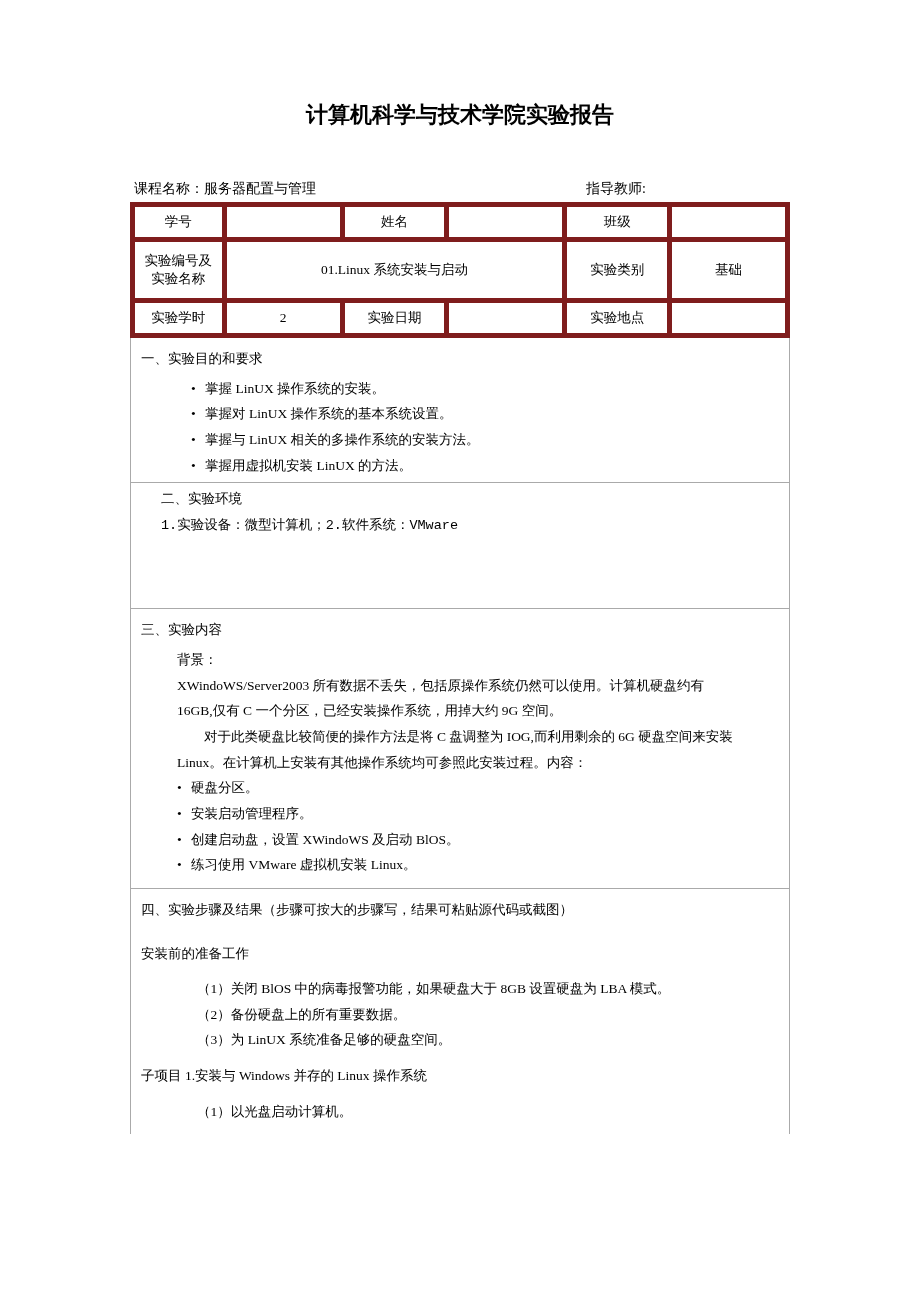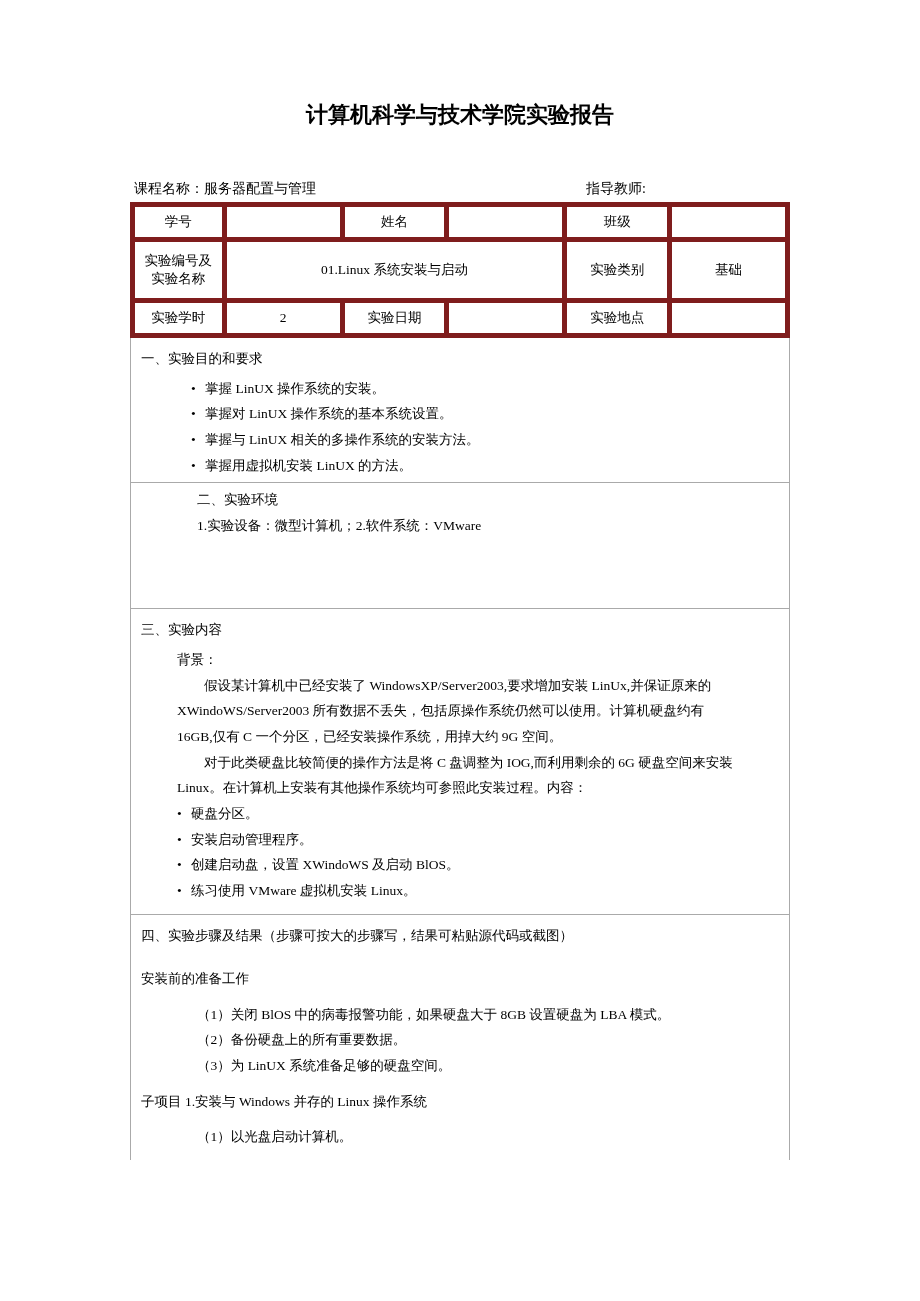--- a/index.html
+++ b/index.html
@@ -66,21 +66,21 @@
     margin-right: 6px;
   }
   .indent-1 { padding-left: 36px; }
   .indent-2 { padding-left: 56px; text-indent: 0; }
   .para-indent { text-indent: 2em; }
   hr.sep {
     border: none;
     border-top: 1px solid #aaa;
     margin: 4px -10px 4px -10px;
   }
-  .sub-env { margin-left: 56px; }
+  .sub-env { margin-left: 20px; font-family: Liberation Mono, monospace; }
   .gap { height: 60px; }
 </style>
 </head>
 <body>
 
 <div class="page">
 
   <div class="title">计算机科学与技术学院实验报告</div>
 
   <div class="meta-row">
@@ -139,21 +139,20 @@
     <div class="sub-env">
       <div>二、实验环境</div>
       <div>1.实验设备：微型计算机；2.软件系统：VMware</div>
     </div>
     <div class="gap"></div>
   </div>
 
   <div class="content-cell">
     <div class="sec-head">三、实验内容</div>
     <div class="indent-1">背景：</div>
-    <div class="indent-1 para-indent">假设某计算机中已经安装了 WindowsXP/Server2003,要求增加安装 LinUx,并保证原来的</div>
     <div class="indent-1">XWindoWS/Server2003 所有数据不丢失，包括原操作系统仍然可以使用。计算机硬盘约有</div>
     <div class="indent-1">16GB,仅有 C 一个分区，已经安装操作系统，用掉大约 9G 空间。</div>
     <div class="indent-1 para-indent">对于此类硬盘比较简便的操作方法是将 C 盘调整为 IOG,而利用剩余的 6G 硬盘空间来安装</div>
     <div class="indent-1">Linux。在计算机上安装有其他操作系统均可参照此安装过程。内容：</div>
     <ul class="bullets" style="margin-left:36px">
       <li>硬盘分区。</li>
       <li>安装启动管理程序。</li>
       <li>创建启动盘，设置 XWindoWS 及启动 BlOS。</li>
       <li>练习使用 VMware 虚拟机安装 Linux。</li>
     </ul>

